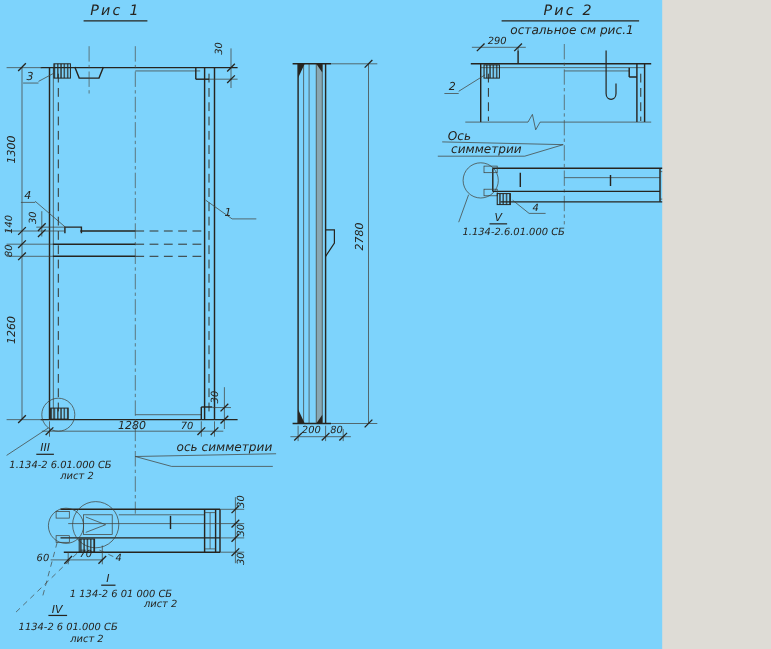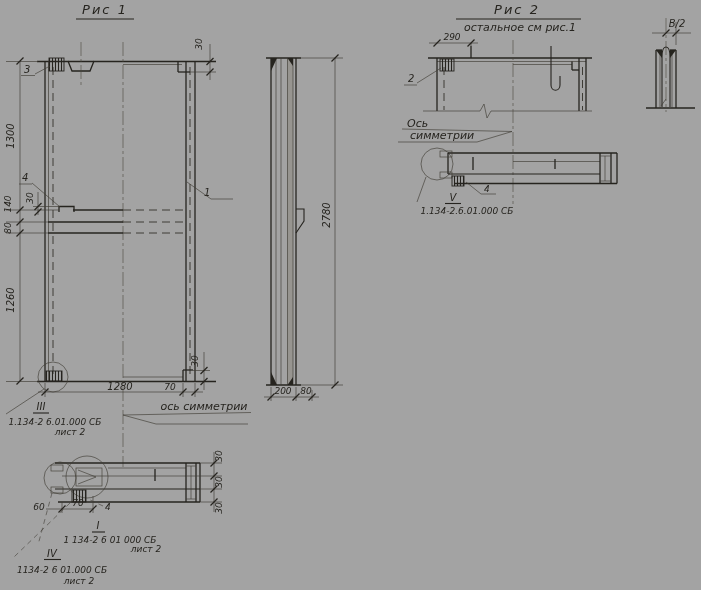--- a/index.html
+++ b/index.html
@@ -1,17 +1,17 @@
 <!DOCTYPE html>
 <html><head>
 <meta charset="utf-8">
 <style>
   html,body{margin:0;padding:0}
   body{background:#dedcd6;font-family:"DejaVu Sans",sans-serif}
-  .stage{position:relative;width:701px;height:590px;background:#a3a3a3;overflow:hidden}
+  .stage{position:relative;width:602px;height:590px;background:#7dd3fc;overflow:hidden}
   svg{display:block}
   svg text{fill:#26241f;font-style:italic;font-family:"DejaVu Sans",sans-serif}
   .t13{font-size:13px;letter-spacing:2px}
   .t11{font-size:11px}
   .t10{font-size:10px}
   .t9{font-size:9px}
   .ol{stroke:#26241f;stroke-width:1.3;fill:none}
   .ml{stroke:#26241f;stroke-width:1.1;fill:none}
   .tl{stroke:#403d35;stroke-width:0.65;fill:none}
   .dl{stroke:#33312a;stroke-width:0.9;fill:none;stroke-dasharray:8 5}

